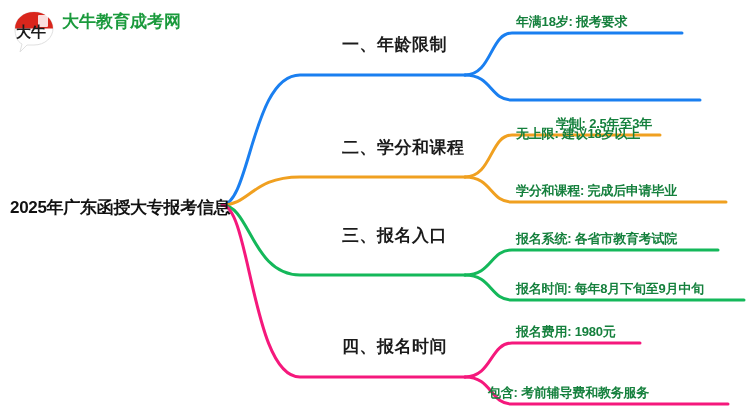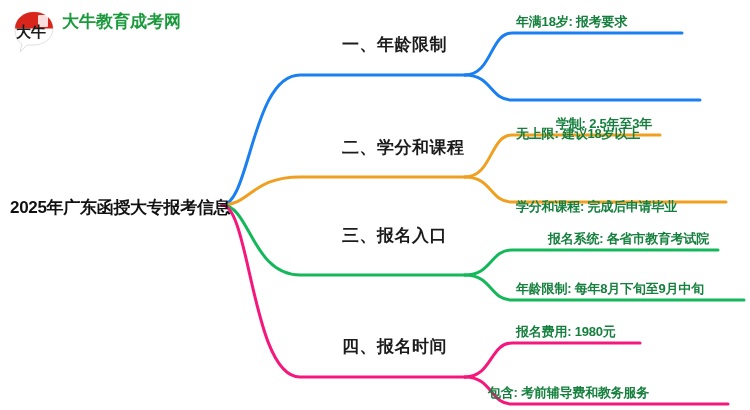--- a/index.html
+++ b/index.html
@@ -130,19 +130,19 @@
 
 <div class="branch-label" style="left:342px; top:33px;">一、年龄限制</div>
 <div class="branch-label" style="left:342px; top:136px;">二、学分和课程</div>
 <div class="branch-label" style="left:342px; top:224px;">三、报名入口</div>
 <div class="branch-label" style="left:342px; top:335px;">四、报名时间</div>
 
 <div class="leaf-label" style="left:516px; top:13px;">年满18岁: 报考要求</div>
 <div class="leaf-label" style="left:516px; top:88px;margin-top:37px;">无上限: 建议18岁以上</div>
 
 <div class="leaf-label" style="left:516px; top:115px;margin-left:40px;">学制: 2.5年至3年</div>
-<div class="leaf-label" style="left:516px; top:198px;">学分和课程: 完成后申请毕业</div>
+<div class="leaf-label" style="left:516px; top:182px;">学分和课程: 完成后申请毕业</div>
 
-<div class="leaf-label" style="left:516px; top:230px;margin-left:32px;">报名系统: 各省市教育考试院</div>
-<div class="leaf-label" style="left:516px; top:280px;">年龄限制: 每年8月下旬至9月中旬</div>
+<div class="leaf-label" style="left:516px; top:230px;">报名系统: 各省市教育考试院</div>
+<div class="leaf-label" style="left:516px; top:280px;">报名时间: 每年8月下旬至9月中旬</div>
 
 <div class="leaf-label" style="left:516px; top:323px;">报名费用: 1980元</div>
 <div class="leaf-label" style="left:488px; top:384px;">包含: 考前辅导费和教务服务</div>
 
 </body></html>

